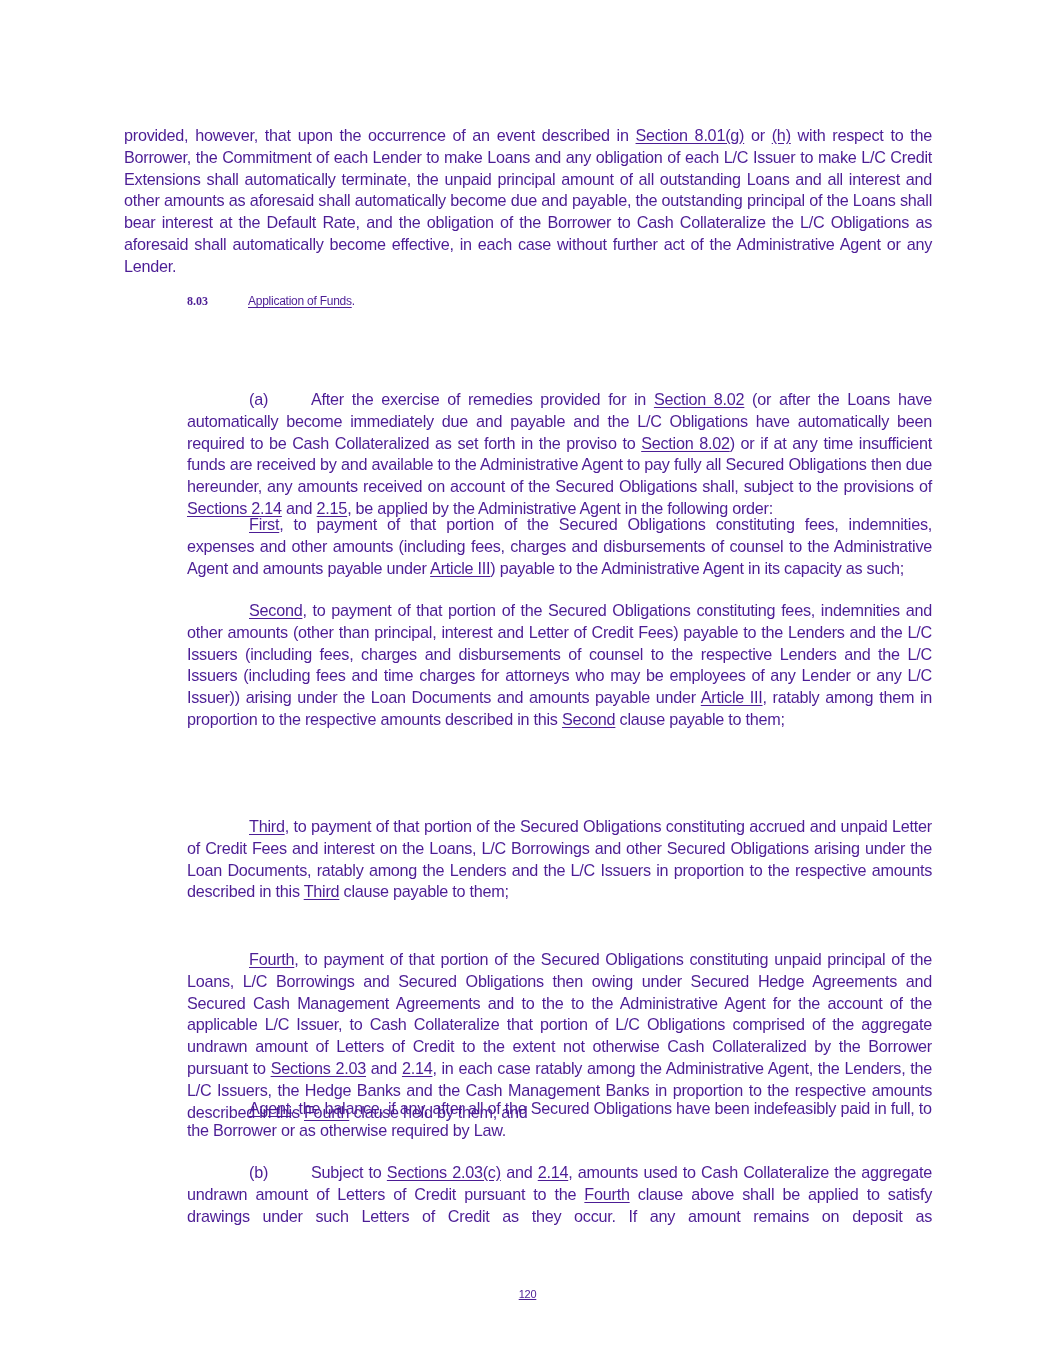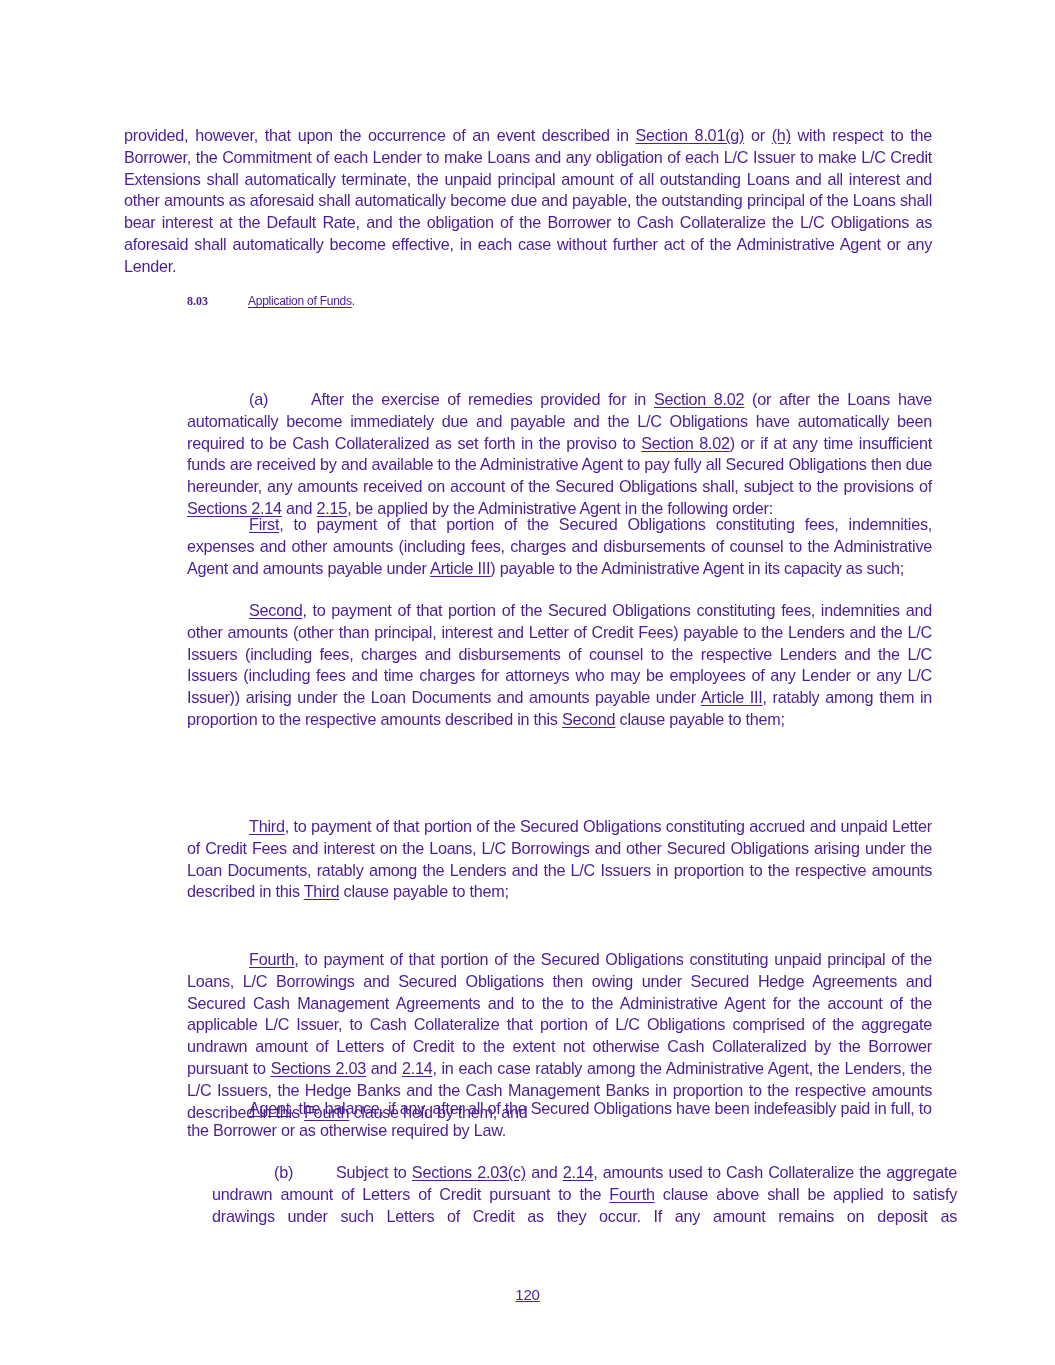--- a/index.html
+++ b/index.html
@@ -17,21 +17,21 @@
   .heading { position: absolute; left: 187px; top: 291px; width: 700px; font-size: 12px; }
   .heading .num { font-family: "Liberation Serif", serif; font-weight: bold; display: inline-block; width: 61px; letter-spacing: 0; }
   .pa { left: 187px; top: 341px; width: 745px; margin-top: 48px; }
   .indent { display: inline-block; width: 62px; }
   .first { left: 187px; top: 514px; width: 745px; }
   .second { left: 187px; top: 600px; width: 745px; }
   .third { left: 187px; top: 816px; width: 745px; }
   .fourth { left: 187px; top: 901px; width: 745px; margin-top: 48px; }
   .lastp { left: 187px; top: 1098px; width: 745px; }
   .pb { left: 187px; top: 1162px; width: 745px; }
-  .pagenum { position: absolute; left: 0; top: 1284px; width: 1055px; text-align: center; font-size: 15px; text-decoration: underline; }
+  .pagenum { position: absolute; left: 0; top: 1284px; width: 1055px; text-align: center; font-size: 11px; text-decoration: underline; }
 </style>
 </head>
 <body>
 
 <div class="page">
 
   <div class="block p1">
     <span>provided, however, that upon the occurrence of an event described in </span><span class="u">Section 8.01(g)</span><span> or </span><span class="u">(h)</span><span> with respect to the Borrower, the Commitment of each Lender to make Loans and any obligation of each L/C Issuer to make L/C Credit Extensions shall automatically terminate, the unpaid principal amount of all outstanding Loans and all interest and other amounts as aforesaid shall automatically become due and payable, the outstanding principal of the Loans shall bear interest at the Default Rate, and the obligation of the Borrower to Cash Collateralize the L/C Obligations as aforesaid shall automatically become effective, in each case without further act of the Administrative Agent or any Lender.</span>
   </div>
 
@@ -56,19 +56,19 @@
   </div>
 
   <div class="block fourth">
     <span class="indent"></span><span class="u">Fourth</span><span>, to payment of that portion of the Secured Obligations constituting unpaid principal of the Loans, L/C Borrowings and Secured Obligations then owing under Secured Hedge Agreements and Secured Cash Management Agreements and to the to the Administrative Agent for the account of the applicable L/C Issuer, to Cash Collateralize that portion of L/C Obligations comprised of the aggregate undrawn amount of Letters of Credit to the extent not otherwise Cash Collateralized by the Borrower pursuant to </span><span class="u">Sections 2.03</span><span> and </span><span class="u">2.14</span><span>, in each case ratably among the Administrative Agent, the Lenders, the L/C Issuers, the Hedge Banks and the Cash Management Banks in proportion to the respective amounts described in this </span><span class="u">Fourth</span><span> clause held by them; and</span>
   </div>
 
   <div class="block lastp" style="text-align:left;">
     <span class="indent"></span><span class="u">Agent</span><span>, the balance, if any, after all of the Secured Obligations have been indefeasibly paid in full, to the Borrower or as otherwise required by Law.</span>
   </div>
 
-  <div class="block pb" style="text-align-last: justify; margin-left: 25px;">
+  <div class="block pb" style="text-align-last: justify;">
     <span class="indent" style="width:62px;padding-left:62px;">(b)</span><span>Subject to </span><span class="u">Sections 2.03(c)</span><span> and </span><span class="u">2.14</span><span>, amounts used to Cash Collateralize the aggregate undrawn amount of Letters of Credit pursuant to the </span><span class="u">Fourth</span><span> clause above shall be applied to satisfy drawings under such Letters of Credit as they occur. If any amount remains on deposit as</span>
   </div>
 
   <div class="pagenum">120</div>
 
 </div>
 
 </body></html>

